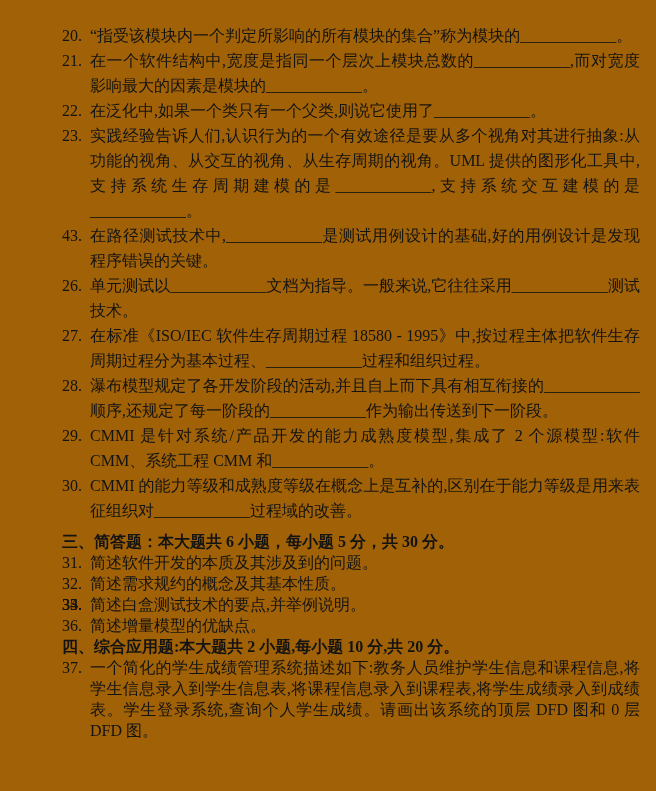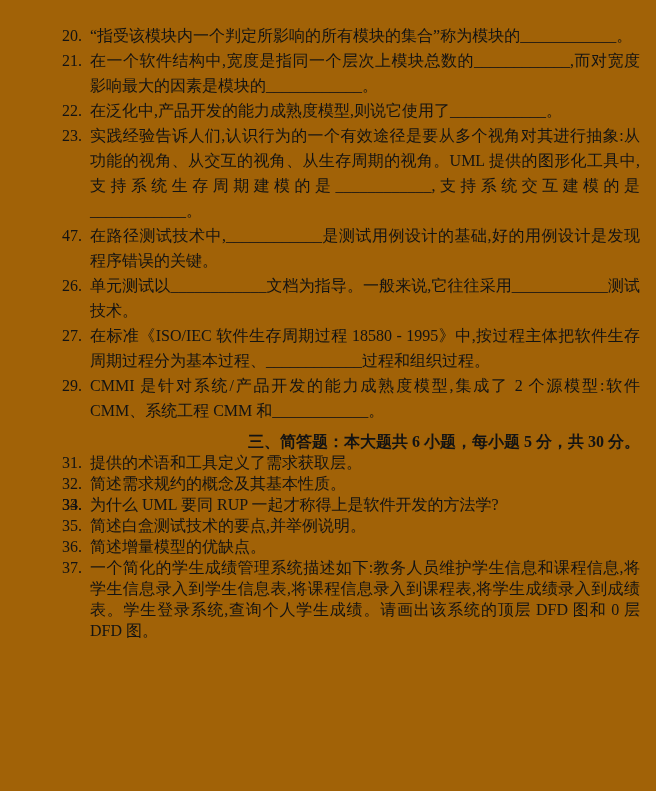--- a/index.html
+++ b/index.html
@@ -34,93 +34,101 @@
     text-align: left;
   }
   .fill-list .q { line-height: 25px; }
   .fill-list .q .num { line-height: 25px; }
   .sa-list .q { line-height: 21px; }
   .sa-list .q .num { line-height: 21px; }
   .sec-header {
     font-weight: bold;
     font-size: 16px;
     line-height: 21px;
-    text-align: right;
+    text-align: left;
   }
   .sec-header.first { margin-top: 8px; }
 </style>
 </head>
 <body>
 
 <div class="page">
   <div class="content">
 
     <div class="fill-list">
       <div class="q">
         <span class="num">20.</span>
         <span>“指受该模块内一个判定所影响的所有模块的集合”称为模块的____________。</span>
       </div>
       <div class="q">
         <span class="num">21.</span>
         <span>在一个软件结构中,宽度是指同一个层次上模块总数的____________,而对宽度影响最大的因素是模块的____________。</span>
       </div>
       <div class="q">
         <span class="num">22.</span>
-        <span>在泛化中,产品开发的能力成熟度模型,则说它使用了____________。</span>
+        <span>在泛化中,如果一个类只有一个父类,则说它使用了____________。</span>
       </div>
       <div class="q">
         <span class="num">23.</span>
         <span>实践经验告诉人们,认识行为的一个有效途径是要从多个视角对其进行抽象:从功能的视角、从交互的视角、从生存周期的视角。UML 提供的图形化工具中,支持系统生存周期建模的是____________,支持系统交互建模的是____________。</span>
       </div>
       <div class="q">
-        <span class="num">47.</span>
+        <span class="num">43.</span>
         <span>在路径测试技术中,____________是测试用例设计的基础,好的用例设计是发现程序错误的关键。</span>
       </div>
       <div class="q">
         <span class="num">26.</span>
         <span>单元测试以____________文档为指导。一般来说,它往往采用____________测试技术。</span>
       </div>
       <div class="q">
         <span class="num">27.</span>
         <span>在标准《ISO/IEC 软件生存周期过程 18580 - 1995》中,按过程主体把软件生存周期过程分为基本过程、____________过程和组织过程。</span>
       </div>
       <div class="q">
+        <span class="num">28.</span>
+        <span>瀑布模型规定了各开发阶段的活动,并且自上而下具有相互衔接的____________顺序,还规定了每一阶段的____________作为输出传送到下一阶段。</span>
+      </div>
+      <div class="q">
         <span class="num">29.</span>
         <span>CMMI 是针对系统/产品开发的能力成熟度模型,集成了 2 个源模型:软件 CMM、系统工程 CMM 和____________。</span>
+      </div>
+      <div class="q">
+        <span class="num">30.</span>
+        <span>CMMI 的能力等级和成熟度等级在概念上是互补的,区别在于能力等级是用来表征组织对____________过程域的改善。</span>
       </div>
     </div>
 
     <div class="sec-header first">三、简答题：本大题共 6 小题，每小题 5 分，共 30 分。</div>
 
     <div class="sa-list">
       <div class="q">
         <span class="num">31.</span>
-        <span>提供的术语和工具定义了需求获取层。</span>
+        <span>简述软件开发的本质及其涉及到的问题。</span>
       </div>
       <div class="q">
         <span class="num">32.</span>
         <span>简述需求规约的概念及其基本性质。</span>
       </div>
       <div class="q">
         <span class="num">33.</span>
       </div>
       <div class="q">
         <span class="num">34.</span>
-        <span>为什么 UML 要同 RUP 一起才称得上是软件开发的方法学?</span>
       </div>
       <div class="q">
         <span class="num">35.</span>
         <span>简述白盒测试技术的要点,并举例说明。</span>
       </div>
       <div class="q">
         <span class="num">36.</span>
         <span>简述增量模型的优缺点。</span>
       </div>
     </div>
 
+    <div class="sec-header">四、综合应用题:本大题共 2 小题,每小题 10 分,共 20 分。</div>
 
     <div class="sa-list">
       <div class="q">
         <span class="num">37.</span>
         <span>一个简化的学生成绩管理系统描述如下:教务人员维护学生信息和课程信息,将学生信息录入到学生信息表,将课程信息录入到课程表,将学生成绩录入到成绩表。学生登录系统,查询个人学生成绩。请画出该系统的顶层 DFD 图和 0 层 DFD 图。</span>
       </div>
     </div>
 
   </div>
 </div>

